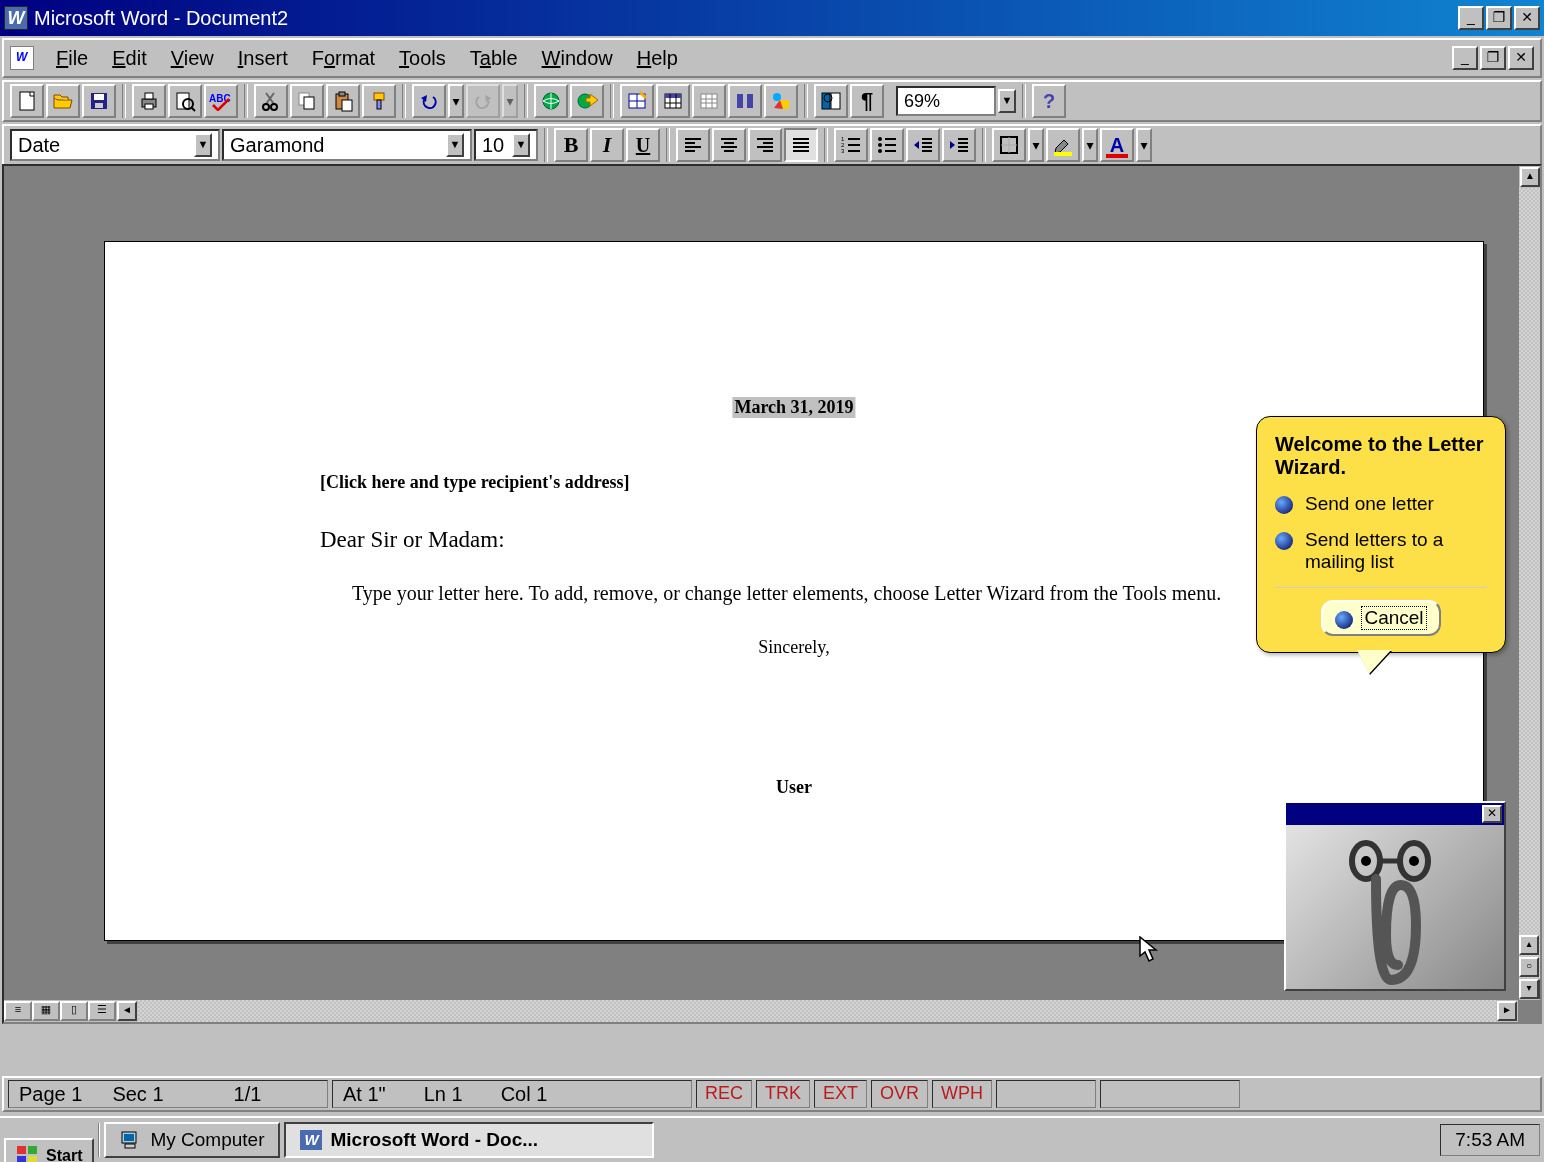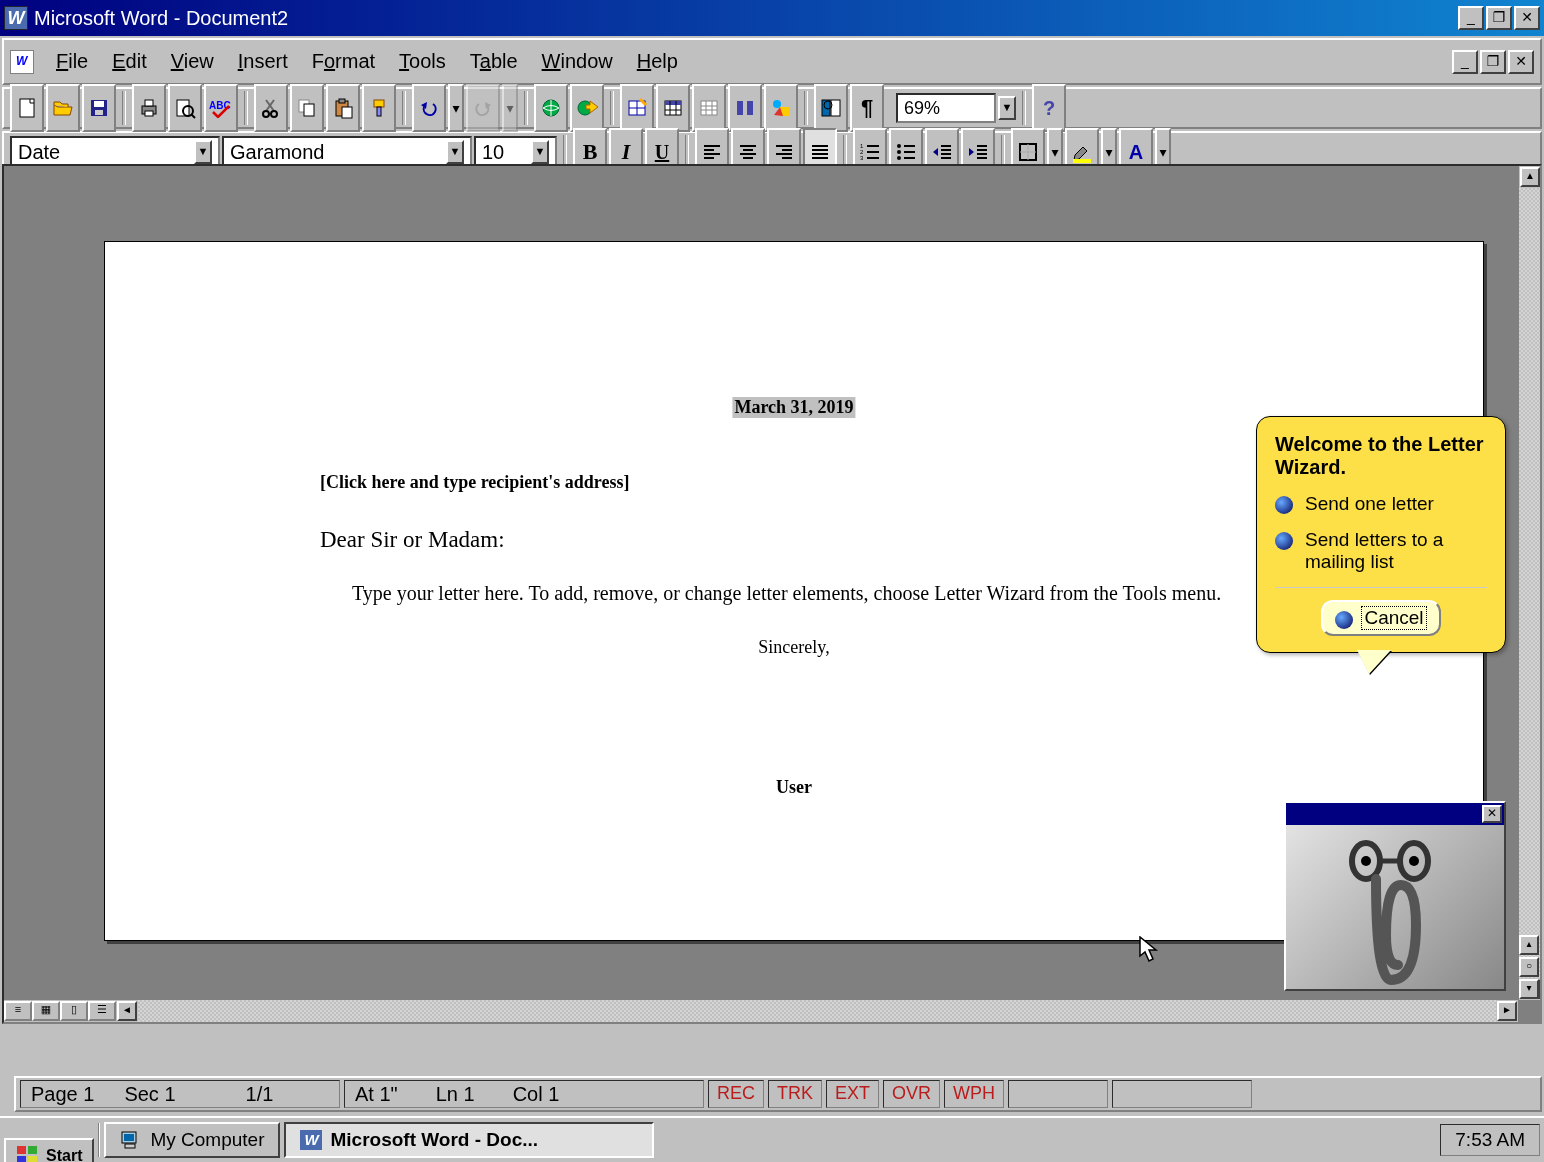--- a/index.html
+++ b/index.html
@@ -26,40 +26,40 @@
   background: #4a6caf; border:1px solid #223;
 }
 .titlebar .title { color: #fff; font-size: 20px; flex: 1; }
 .win-btn {
   width: 26px; height: 24px; background:#c0c0c0;
   border: 2px solid; border-color: #fff #404040 #404040 #fff;
   margin-left: 2px; font-size:14px; text-align:center; line-height:18px;
   font-family: Arial;
 }
 .menubar {
-  height: 47px; background:#c0c0c0; display:flex; align-items:center;
+  height: 40px; background:#c0c0c0; display:flex; align-items:center;
   border: 2px solid; border-color:#fff #808080 #808080 #fff; margin:2px;
   padding: 0 6px;
 }
 .menubar .doc-icon {
   width:24px; height:24px; margin-right:10px;
   background:#fff; border:1px solid #808080; position:relative;
   display:inline-block;
 }
 .menubar .doc-icon::before { content:"W"; font-size:12px; color:#00f; font-weight:bold; position:absolute; top:3px; left:5px; font-style:italic;}
 .menu-item { padding: 4px 12px; font-size:20px; }
 .menu-item .ul { text-decoration: underline; }
 .mdichild-btns { margin-left:auto; display:flex; }
 .toolbar {
   height: 42px; background:#c0c0c0; display:flex; align-items:center;
   border: 2px solid; border-color:#fff #808080 #808080 #fff; margin:2px;
   padding: 0 6px; gap:2px;
 }
 .tbtn {
-  width:34px; height:48px; border:2px solid; border-color:#fff #808080 #808080 #fff;
+  width:34px; height:34px; border:2px solid; border-color:#fff #808080 #808080 #fff;
   background:#c0c0c0; display:inline-flex; align-items:center; justify-content:center;
   position:relative;
 }
 .tbtn.active { border-color:#808080 #fff #fff #808080; background:#e0e0e0; }
 .sep { width:8px; }
 .tsep { width:4px; height:34px; border-left:1px solid #808080; border-right:1px solid #fff; margin:0 4px;}
 .zoom-box {
   height:30px; background:#fff; border:2px inset #808080; display:flex; align-items:center;
   padding:0 6px; font-size:18px; width:100px; justify-content:space-between;
 }
@@ -68,21 +68,21 @@
   height: 42px; background:#c0c0c0; display:flex; align-items:center;
   border: 2px solid; border-color:#fff #808080 #808080 #fff; margin:2px;
   padding: 0 6px; gap:2px;
 }
 .combo {
   height:32px; background:#fff; border:2px inset #808080; display:flex; align-items:center;
   padding:0 6px; font-size:20px;
 }
 .combo.style { width:210px; }
 .combo.font { width:250px;justify-content:flex-end; }
-.combo.size { width:83px; }
+.combo.size { width:64px; }
 .combo span.val { flex:1; }
 .workspace {
   position:absolute; top:164px; left:2px; right:2px; bottom:138px;
   background:#808080; border:2px inset #808080;
 }
 .vscroll {
   position:absolute; right:0; top:0; bottom:22px; width:22px; background:#c0c0c0;
   border-left:1px solid #808080;
 }
 .hscroll { position:absolute; left:0; right:22px; bottom:0; height:22px; background:#c0c0c0; display:flex;}
@@ -110,21 +110,21 @@
 .balloon-cancel .btn { border:2px solid;border-color:#fff #808080 #808080 #fff; background:#ffffcc; padding:4px 12px; border-radius:12px; display:flex;align-items:center;gap:8px; font-size:19px;}
 .balloon-tail { position:absolute; bottom:-22px; left:100px; width:0;height:0;border-left:12px solid transparent;border-right:22px solid transparent;border-top:24px solid #ffffcc; filter:drop-shadow(1px 1px 0 #000);}
 .clippy-box {
   position:absolute; right:34px; top:635px; width:222px; height:190px;
   border:2px solid;border-color:#fff #404040 #404040 #fff; background:linear-gradient(135deg,#e8e8e8,#888);
   z-index:9;
 }
 .clippy-tb { height:22px; background:#000080; display:flex;justify-content:flex-end;align-items:center;padding:0 2px;}
 .clippy-tb .win-btn{width:20px;height:18px;font-size:12px;line-height:12px;}
 .statusbar {
-  position:absolute; left:14px; right:2px; bottom:50px; height:36px; background:#c0c0c0;
+  position:absolute; left:2px; right:2px; bottom:50px; height:36px; background:#c0c0c0;
   border:2px solid;border-color:#fff #808080 #808080 #fff; display:flex; align-items:center;
   font-size:20px; padding:0 4px; gap:4px;
 }
 .status-cell { border:1px inset #808080; padding:2px 10px; height:28px; display:flex;align-items:center;}
 .status-ind { border:1px inset #808080; padding:2px 8px; height:28px; color:#b91c1c; font-size:18px;}
 .taskbar {
   position:absolute; left:0; right:0; bottom:0; height:46px; background:#c0c0c0;
   border-top:2px solid #fff; display:flex; align-items:center; padding:0 4px; gap:4px;
 }
 .start-btn { height:36px; border:2px solid;border-color:#fff #404040 #404040 #fff; padding:0 10px; display:flex;align-items:center;gap:6px; font-weight:bold; font-size:16px;margin-top:32px;}

